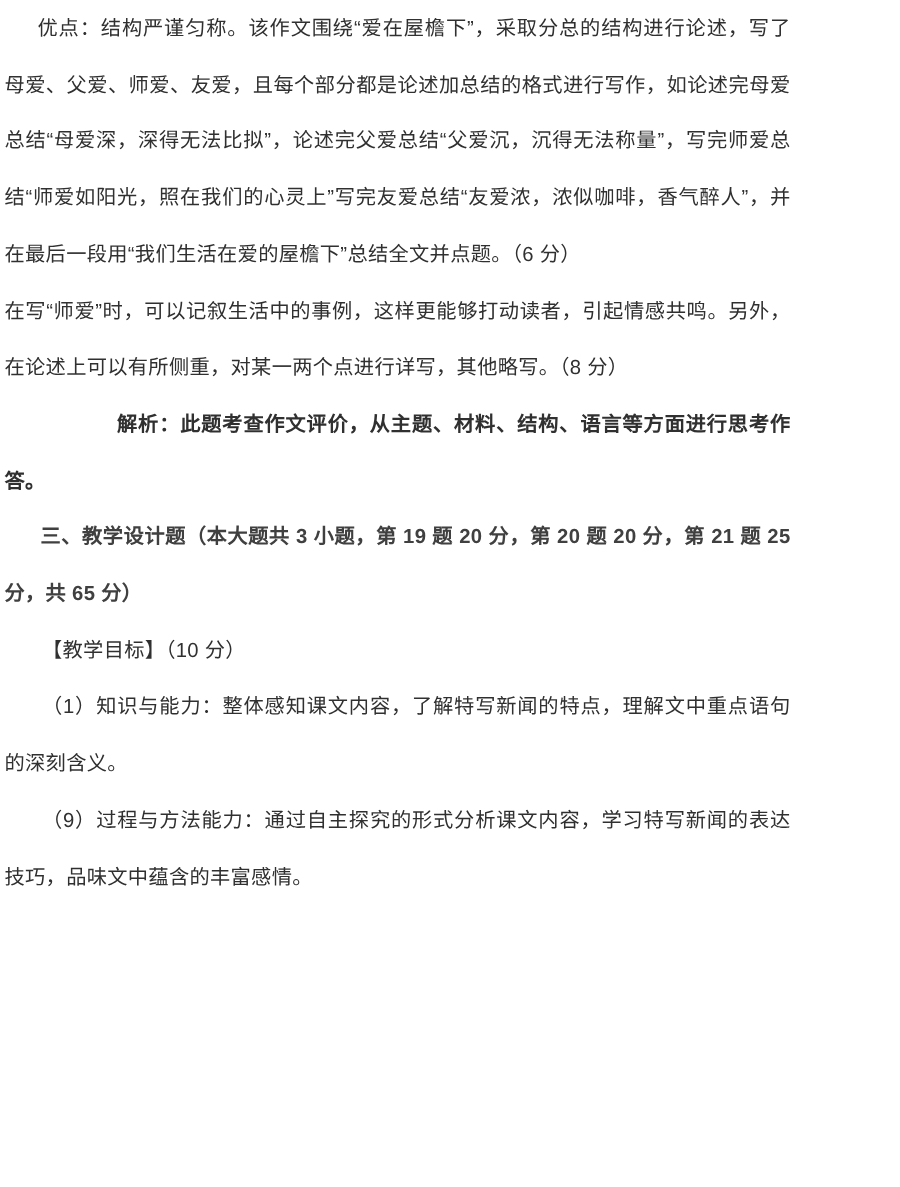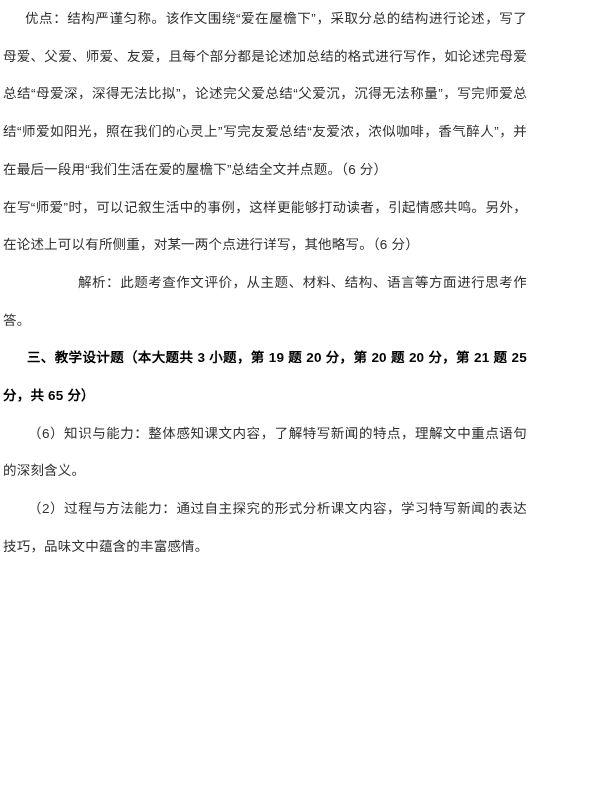--- a/index.html
+++ b/index.html
@@ -18,42 +18,43 @@
     line-height: 37.7px;
     letter-spacing: 0.2px;
     color: #303030;
     text-align: justify;
     word-break: break-all;
   }
   .doc p { margin: 0; padding: 0; }
   .indent      { text-indent: 22px; }   
   .item        { text-indent: 25px; }   
   .flush       { text-indent: 0; }      
-  .deep-indent { text-indent: 75px; }   
+  .deep-indent { text-indent: 75px; font-weight: bold; }   
   .heading {
     font-weight: 700;
-    color: #000000;
+    color: #404040;
     text-indent: 24px;
   }
   .faint-mark { color: #9a9a9a; }
 </style>
 </head>
 <body>
 
 <div class="doc">
 
   <p class="indent">优点：结构严谨匀称。该作文围绕“爱在屋檐下”，采取分总的结构进行论述，写了母爱、父爱、师爱、友爱，且每个部分都是论述加总结的格式进行写作，如论述完母爱总结“母爱深，深得无法比拟”，论述完父爱总结“父爱沉，沉得无法称量”，写完师爱总结“师爱如阳光，照在我们的心灵上”写完友爱总结“友爱浓，浓似咖啡，香气醉人”，并在最后一段用“我们生活在爱的屋檐下”总结全文并点题。（6 分）</p>
 
 
-  <p class="flush">在写“师爱”时，可以记叙生活中的事例，这样更能够打动读者，引起情感共鸣。另外，在论述上可以有所侧重，对某一两个点进行详写，其他略写。（6 分）</p>
+  <p class="flush">在写“师爱”时，可以记叙生活中的事例，这样更能够打动读者，引起情感共鸣。另外，在论述上可以有所侧重，对某一两个点进行详写，其他略写。（8 分）</p>
 
   <p class="deep-indent">解析：此题考查作文评价，从主题、材料、结构、语言等方面进行思考作答。</p>
 
   <p class="heading">三、教学设计题（本大题共 3 小题，第 19 题 20 分，第 20 题 20 分，第 21 题 25 分，共 65 分）</p>
 
 
+  <p class="item">【教学目标】（10 分）</p>
 
-  <p class="item">（6）知识与能力：整体感知课文内容，了解特写新闻的特点，理解文中重点语句的深刻含义。</p>
+  <p class="item">（1）知识与能力：整体感知课文内容，了解特写新闻的特点，理解文中重点语句的深刻含义。</p>
 
-  <p class="item">（2）过程与方法能力：通过自主探究的形式分析课文内容，学习特写新闻的表达技巧，品味文中蕴含的丰富感情。</p>
+  <p class="item">（9）过程与方法能力：通过自主探究的形式分析课文内容，学习特写新闻的表达技巧，品味文中蕴含的丰富感情。</p>
 
 
 </div>
 
 </body></html>

